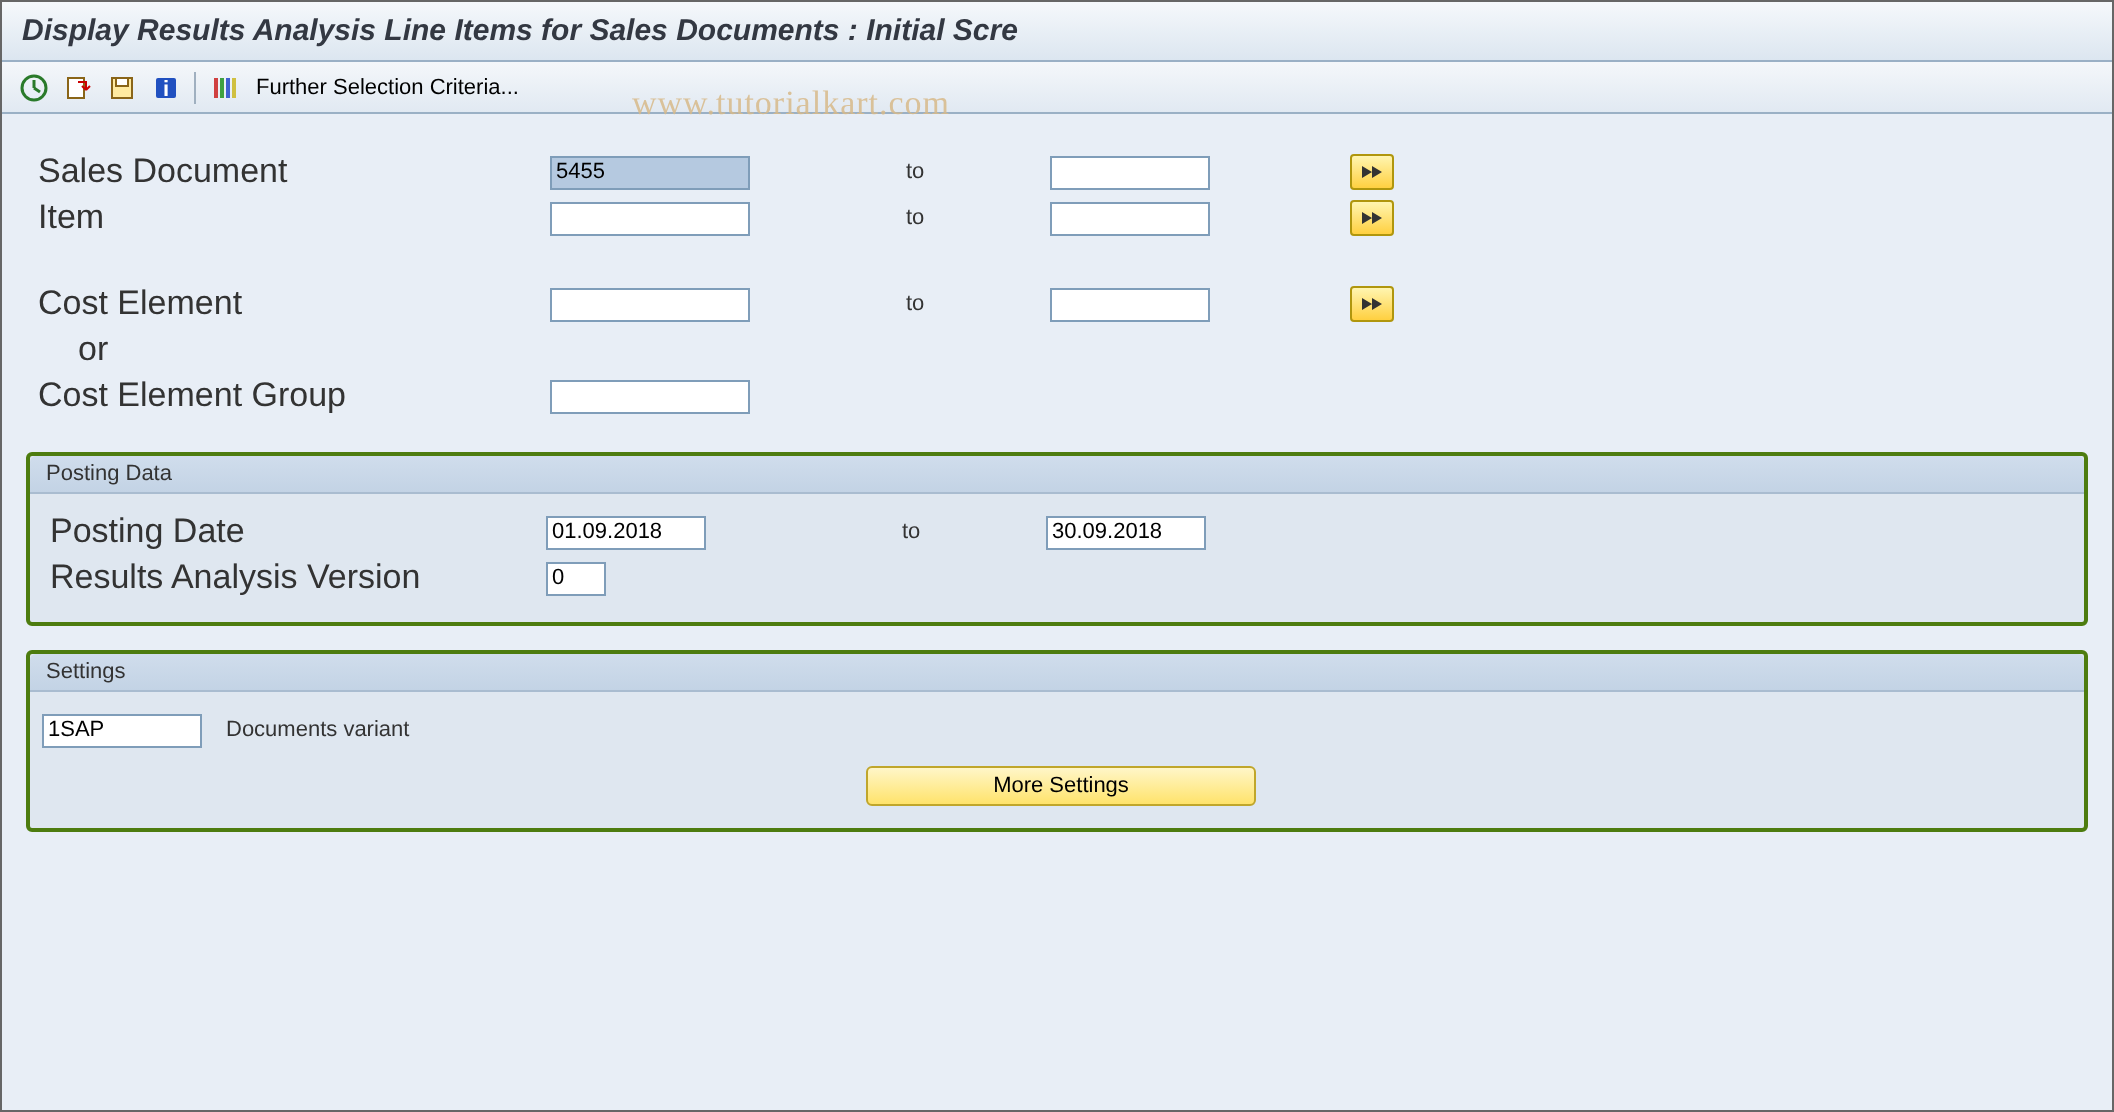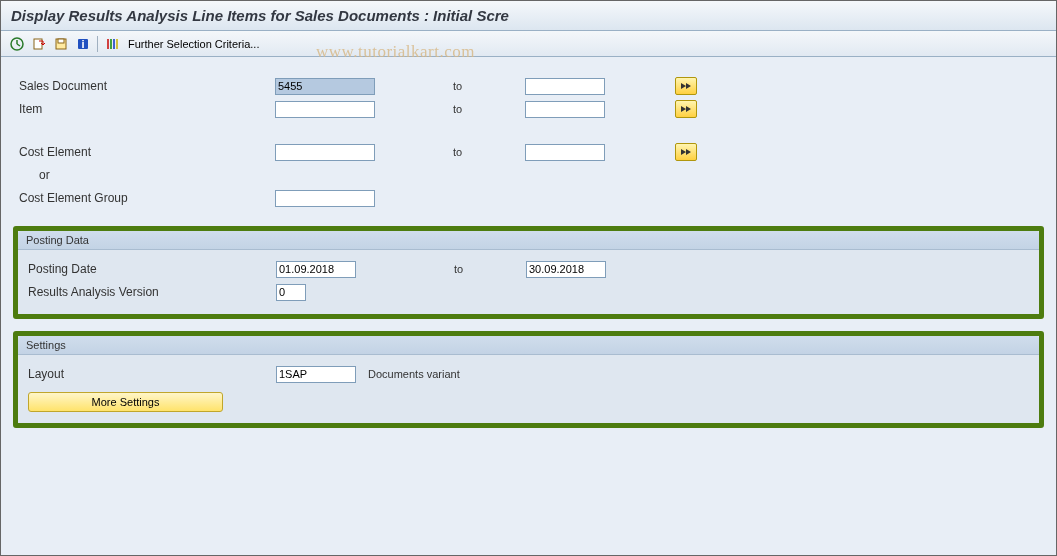--- a/index.html
+++ b/index.html
@@ -12,36 +12,36 @@
     .sep { width: 1px; height: 16px; background: #a0b0c0; margin: 0 2px; }
     .tb-text { padding: 2px 4px; cursor: pointer; font-size: 11px; }
     
     .watermark { position: absolute; top: 42px; left: 316px; color: #d8ba8a; font-size: 17px; font-family: Georgia, serif; letter-spacing: 0.5px; opacity: 0.85; pointer-events: none; }
     
     .content { background: #e8eef6; padding: 10px 8px; height: calc(100% - 55px); }
     
     .form-area { background: #e8eef6; padding: 8px 6px 4px; }
     
     .row { display: flex; align-items: center; height: 22px; margin-bottom: 1px; }
-    .label { width: 260px; padding-left: 4px; font-size: 12px; color: #333; }
+    .label { width: 260px; padding-left: 4px; font-size: 17px; color: #333; }
     .input { height: 17px; border: 1px solid #7f9db9; background: #fff; padding: 0 2px; font-size: 11px; }
     .input.w1 { width: 100px; }
     .input.w2 { width: 80px; }
     .input.w-date { width: 80px; }
     .input.w-small { width: 30px; }
     .input.selected { background: #b5c9e0; }
     
     .to-label { width: 80px; text-align: left; padding-left: 8px; font-size: 11px; color: #333; }
     .spacer-to { width: 70px; }
     .more-btn { width: 22px; height: 18px; background: linear-gradient(#fff5b0, #ffd040); border: 1px solid #b0960d; border-radius: 2px; display: inline-flex; align-items: center; justify-content: center; cursor: pointer; margin-left: 70px; }
     .more-btn svg { width: 12px; height: 8px; }
     
     .row-gap { height: 20px; }
     
-    .group-box { background: #dfe7f0; border: 5px solid #4d7c0f; border-radius: 3px; margin: 12px 4px 0; padding-bottom: 8px; }
+    .group-box { background: #dfe7f0; border: 2px solid #4d7c0f; border-radius: 3px; margin: 12px 4px 0; padding-bottom: 8px; }
     .group-title { background: linear-gradient(#d0ddec, #c3d3e5); border-bottom: 1px solid #a9bcd0; padding: 3px 8px; font-size: 11px; color: #333; border-radius: 3px 3px 0 0; margin-bottom: 6px; }
     .group-body { padding: 2px 6px; }
     
     .yellow-btn { background: linear-gradient(#fff6c8, #ffe36b); border: 1px solid #c0a62b; border-radius: 3px; padding: 3px 0; width: 195px; text-align: center; cursor: pointer; font-size: 11px; margin-top: 6px; }
     
     .std-text { margin-left: 12px; font-size: 11px; color: #333; }
   </style>
 </head>
 <body>
 
@@ -155,23 +155,22 @@
         <span class="label" style="width:252px;">Results Analysis Version</span>
         <input class="input w-small" value="0" style="">
       </div>
     </div>
   </div>
 
   <div class="group-box">
     <div class="group-title">Settings</div>
     <div class="group-body">
       <div class="row">
-        <span class="label" style="width:252px;">Layout</span>
         <input class="input w-date" value="1SAP" style="">
         <span class="std-text">Documents variant</span>
       </div>
-      <div class="row" style="height:auto; padding-left:4px;">
+      <div class="row" style="height:auto; padding-left:4px;justify-content:center;">
         <div class="yellow-btn">More Settings</div>
       </div>
     </div>
   </div>
 
 </div>
 
 </body></html>

